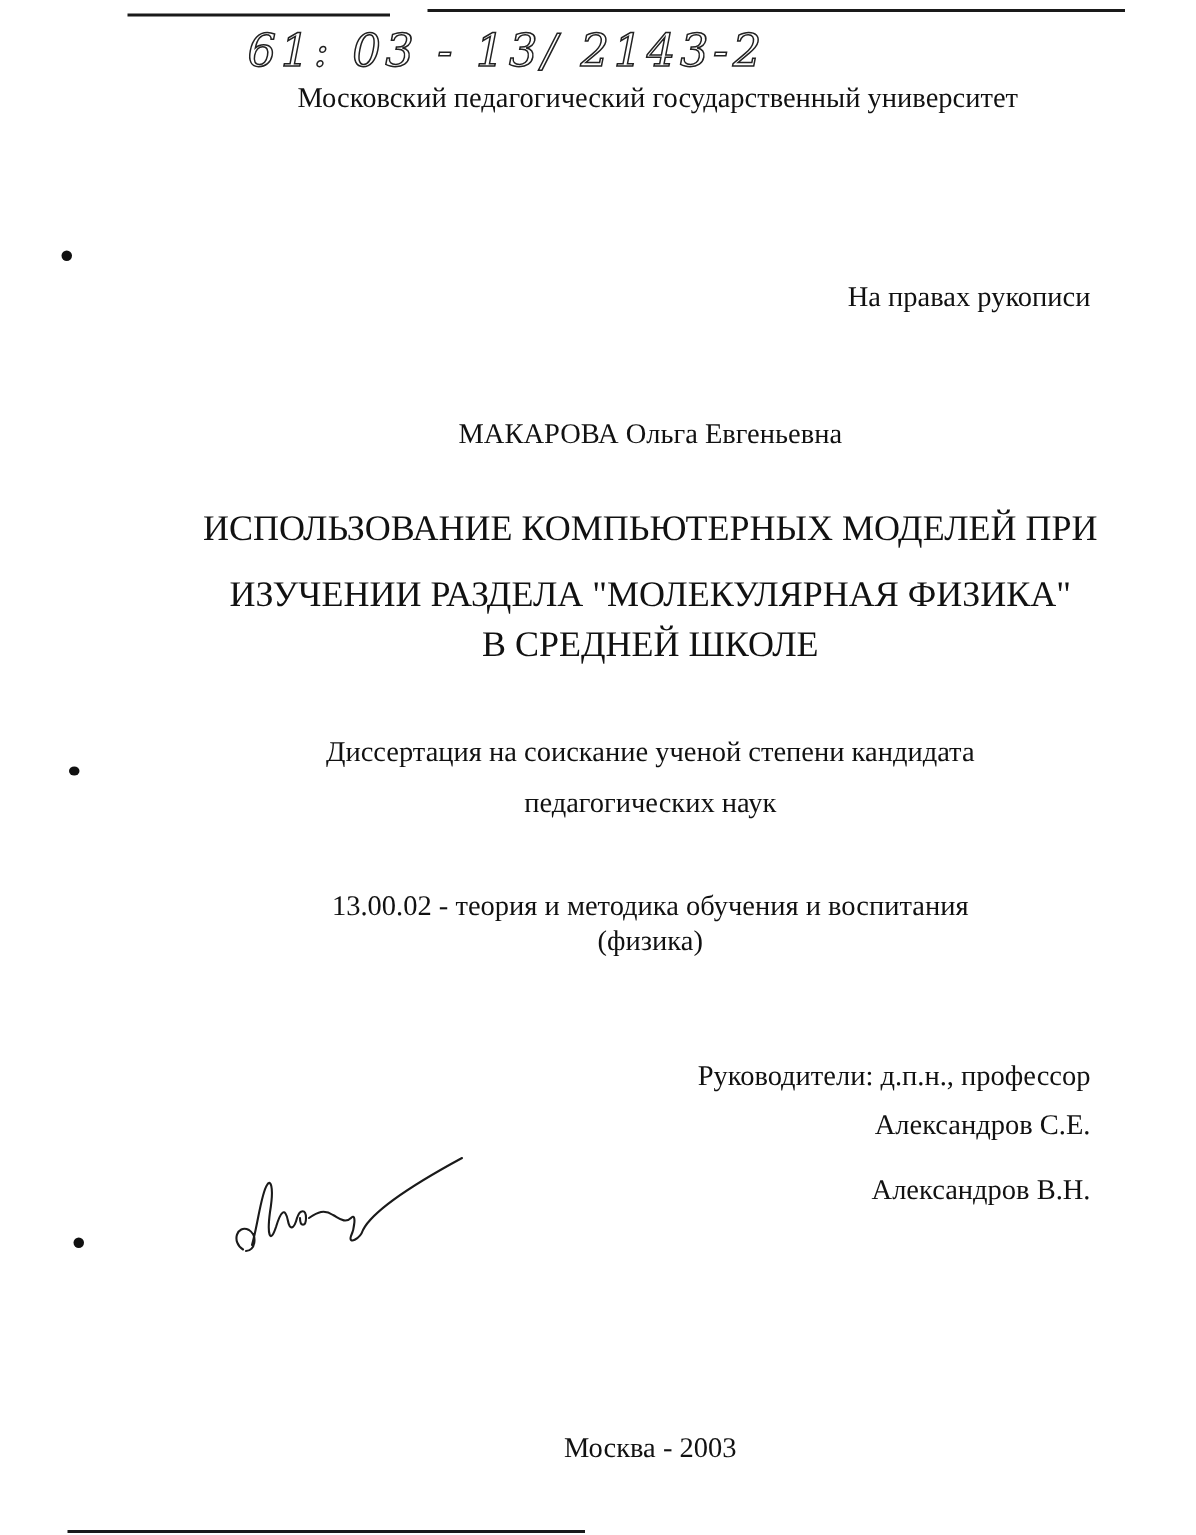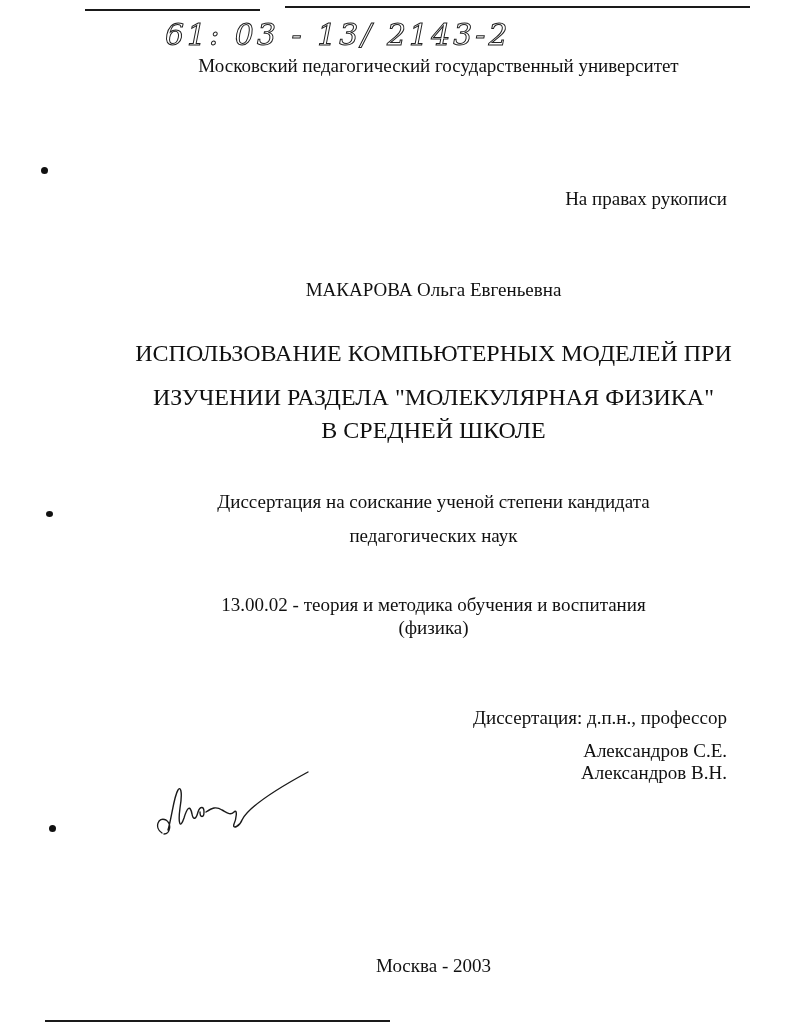--- a/index.html
+++ b/index.html
@@ -86,23 +86,23 @@
   <div class="title-line" style="top:339px; left:0;">ИСПОЛЬЗОВАНИЕ КОМПЬЮТЕРНЫХ МОДЕЛЕЙ ПРИ</div>
   <div class="title-line" style="top:383px; left:0;">ИЗУЧЕНИИ РАЗДЕЛА "МОЛЕКУЛЯРНАЯ ФИЗИКА"</div>
   <div class="title-line" style="top:416px; left:0;">В СРЕДНЕЙ ШКОЛЕ</div>
 
   <div class="line center" style="top:491px; left:35px;">Диссертация на соискание ученой степени кандидата</div>
   <div class="line center" style="top:525px; left:35px;">педагогических наук</div>
 
   <div class="line center" style="top:594px; left:35px;">13.00.02 - теория и методика обучения и воспитания</div>
   <div class="line center" style="top:617px; left:35px;">(физика)</div>
 
-  <div class="line right" style="top:707px; right:70px;">Диссертация: д.п.н., профессор</div>
+  <div class="line right" style="top:707px; right:70px;">Руководители: д.п.н., профессор</div>
   <div class="line right" style="top:740px; right:70px;">Александров С.Е.</div>
-  <div class="line right" style="top:762px; right:70px;">Александров В.Н.</div>
+  <div class="line right" style="top:783px; right:70px;">Александров В.Н.</div>
 
   <svg class="sig" width="170" height="80" viewBox="0 0 170 80">
     <path d="M12,65 C4,60 8,48 16,52 C22,56 20,66 14,66 M18,62 C22,48 24,28 28,22 C30,18 33,22 30,40 C28,55 30,62 34,50 C37,40 40,36 42,46 C43,52 46,52 48,44 C50,38 54,38 54,44 C54,50 50,50 50,44 M56,44 C62,40 66,38 72,42 C76,44 80,48 84,44 C88,40 86,52 84,56 C82,62 90,58 92,52 C96,44 110,30 158,4" fill="none" stroke="#1a1a1a" stroke-width="1.4" stroke-linecap="round" stroke-linejoin="round"></path>
   </svg>
 
   <div class="line center" style="top:955px; left:35px;">Москва - 2003</div>
 
 </div>
 
 </body></html>

